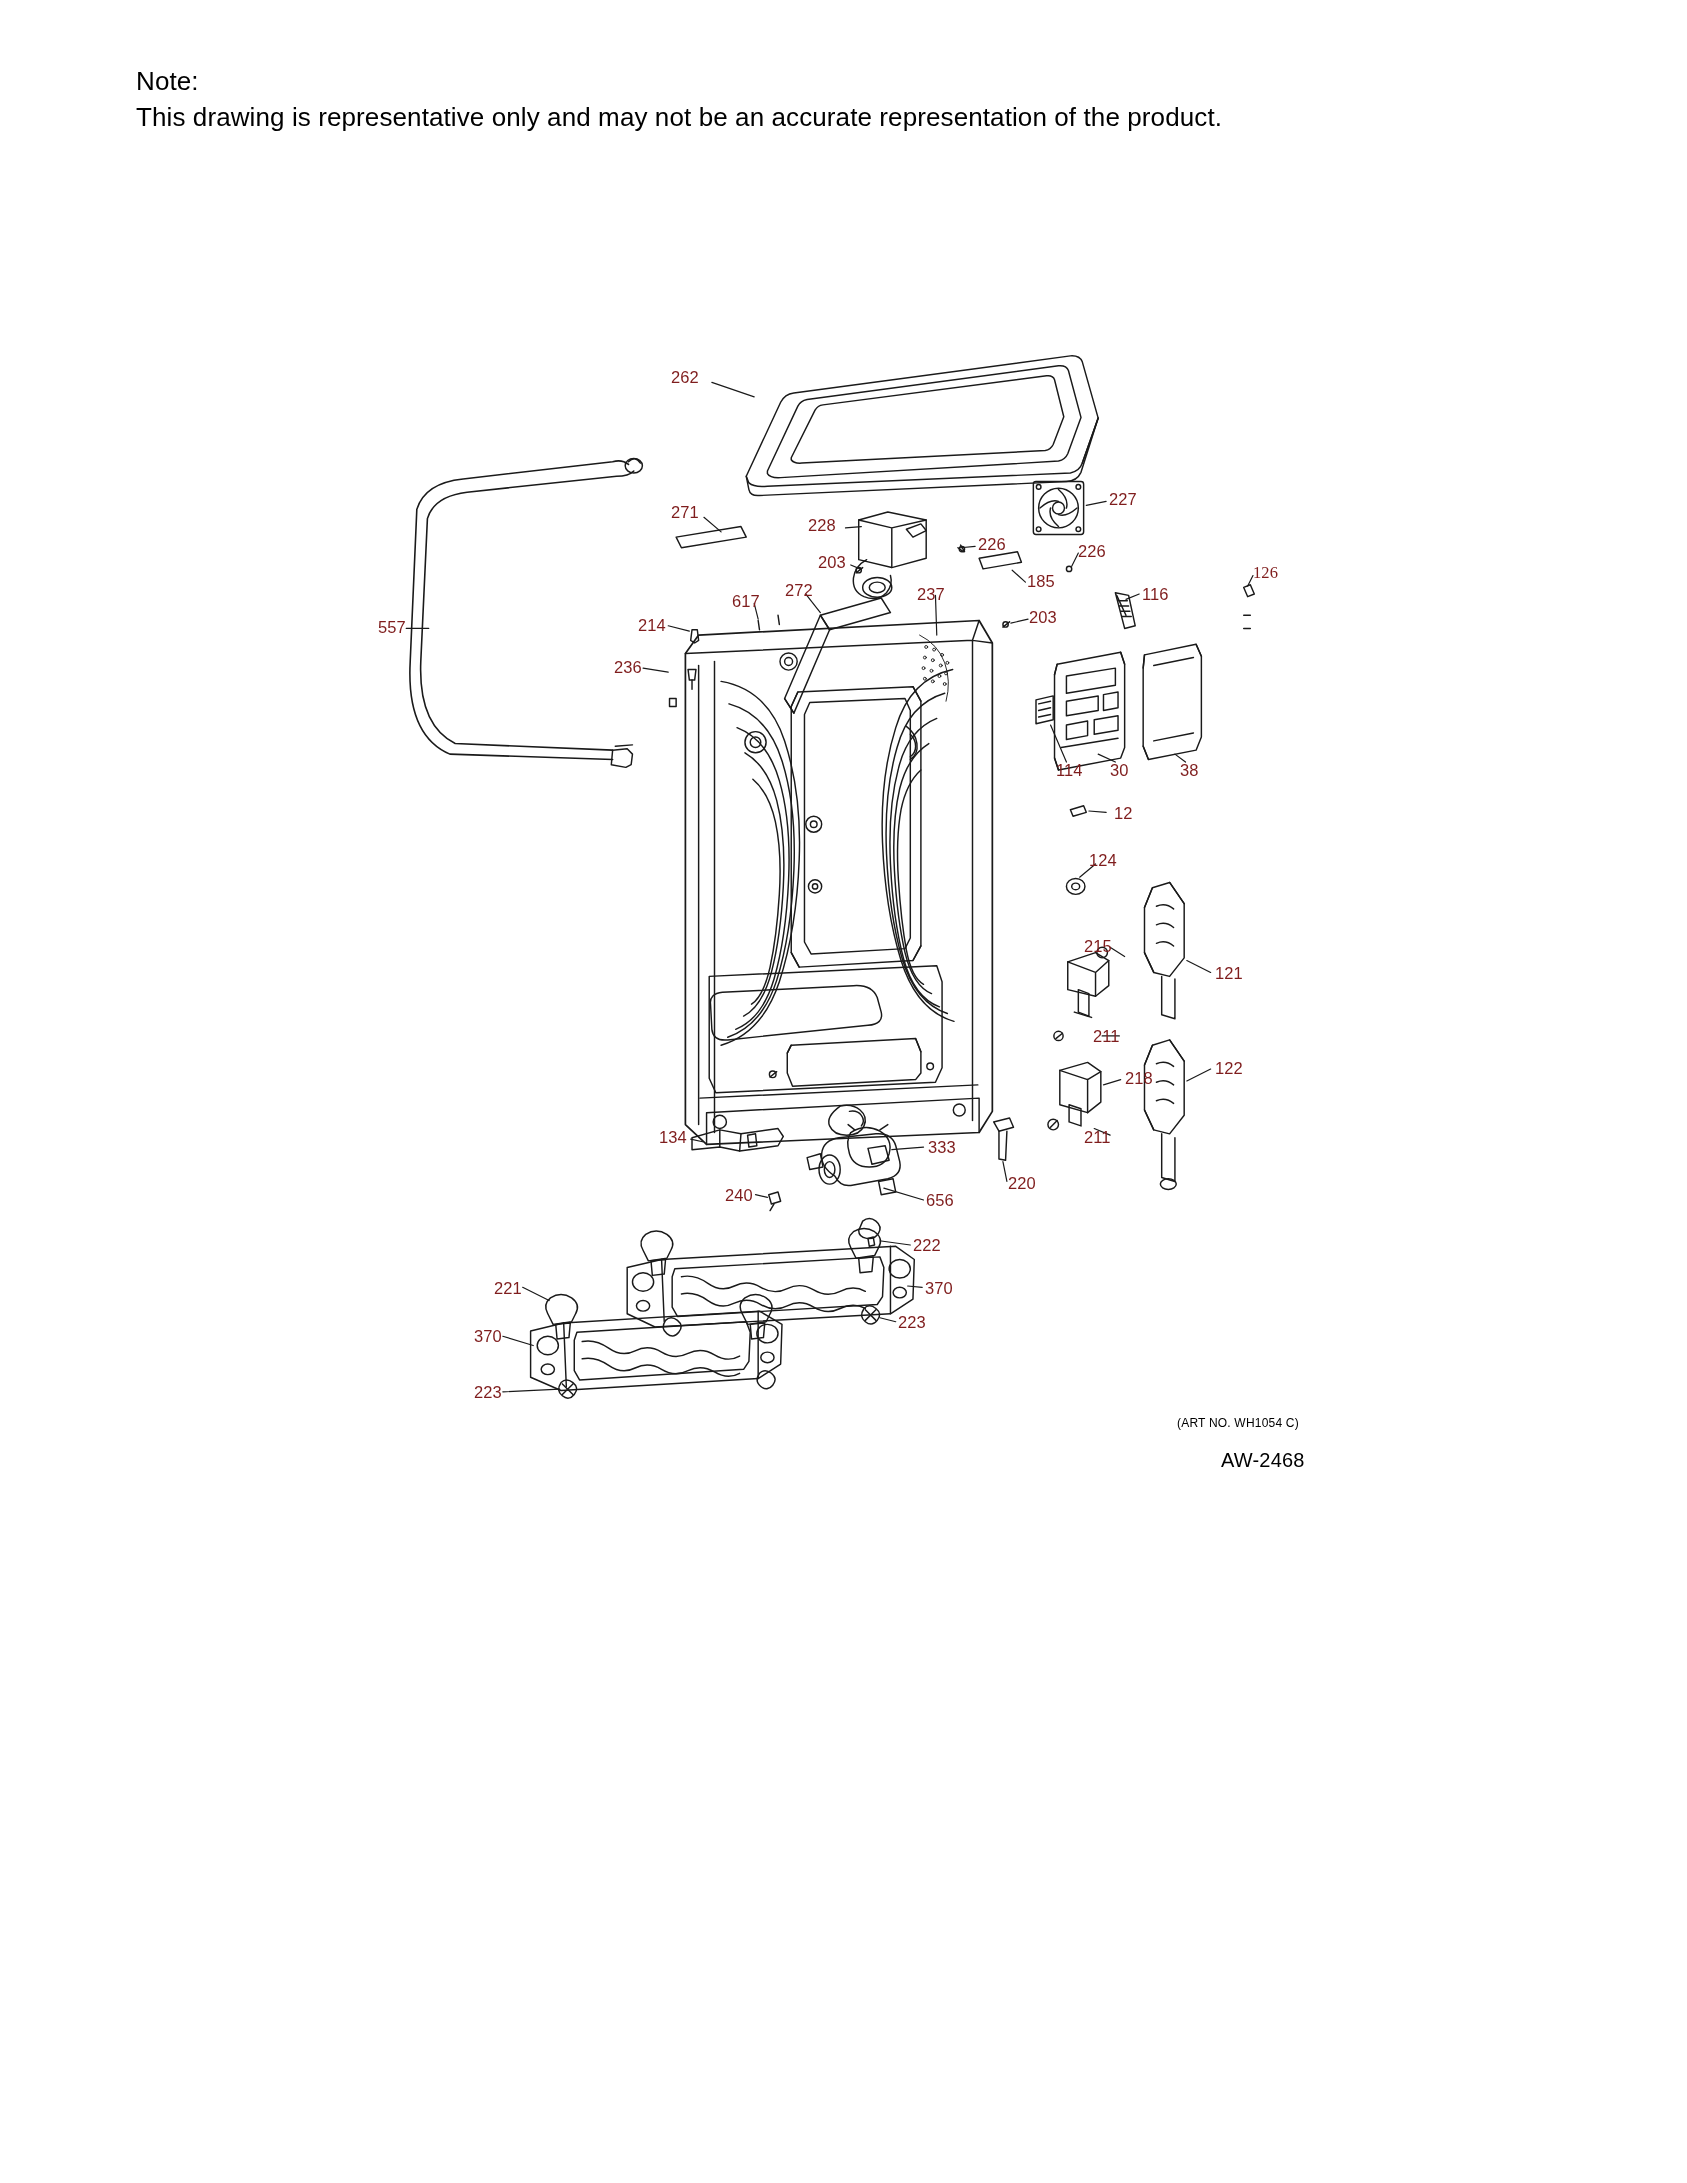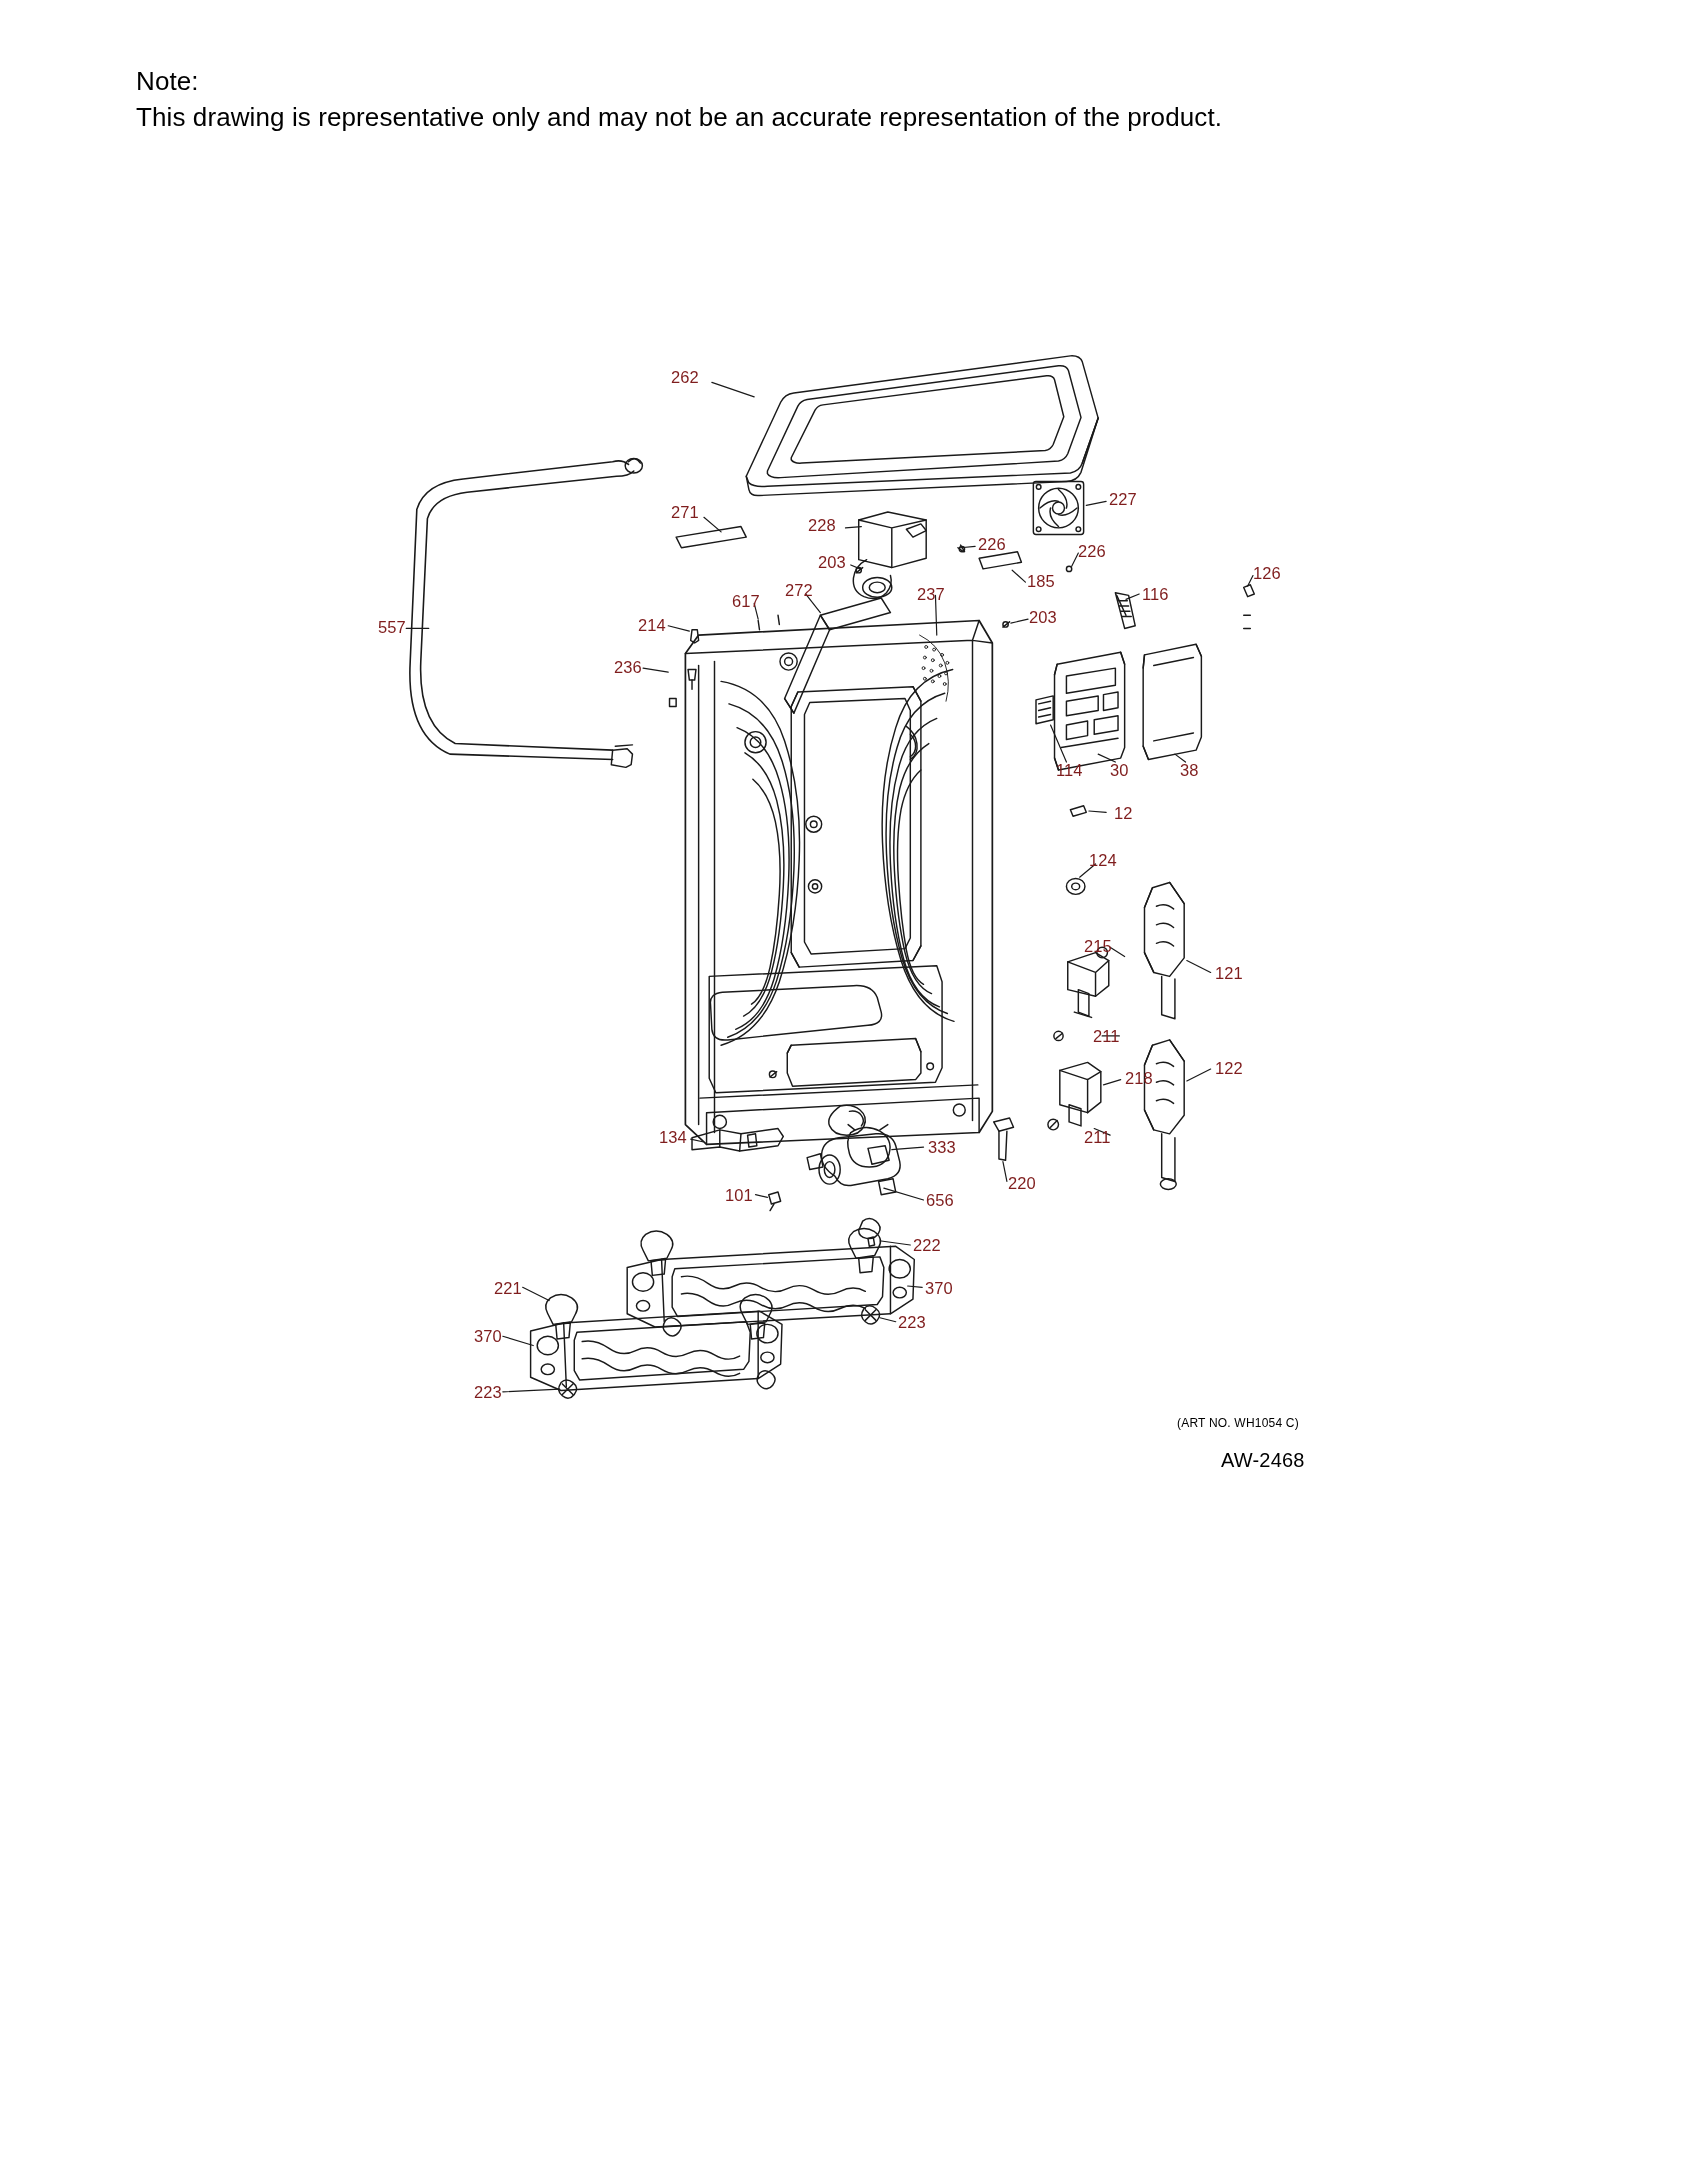--- a/index.html
+++ b/index.html
@@ -424,21 +424,21 @@
 
   <div class="callout" style="left:671px; top:369px;">262</div>
   <div class="callout" style="left:671px; top:504px;">271</div>
   <div class="callout" style="left:808px; top:517px;">228</div>
   <div class="callout" style="left:1109px; top:491px;">227</div>
   <div class="callout" style="left:978px; top:536px;">226</div>
   <div class="callout" style="left:1078px; top:543px;">226</div>
   <div class="callout" style="left:818px; top:554px;">203</div>
   <div class="callout" style="left:1027px; top:573px;">185</div>
   <div class="callout" style="left:1142px; top:586px;">116</div>
-  <div class="callout" style="left:1253px; top:565px;">126</div>
+  <div class="callout" style="left:1253px; top:565px;font-family:Liberation Serif, serif;">126</div>
   <div class="callout" style="left:732px; top:593px;">617</div>
   <div class="callout" style="left:785px; top:582px;">272</div>
   <div class="callout" style="left:917px; top:586px;">237</div>
   <div class="callout" style="left:1029px; top:609px;">203</div>
   <div class="callout" style="left:378px; top:619px;">557</div>
   <div class="callout" style="left:638px; top:617px;">214</div>
   <div class="callout" style="left:614px; top:659px;">236</div>
   <div class="callout" style="left:1056px; top:762px;">114</div>
   <div class="callout" style="left:1110px; top:762px;">30</div>
   <div class="callout" style="left:1180px; top:762px;">38</div>
@@ -446,21 +446,21 @@
   <div class="callout" style="left:1089px; top:852px;">124</div>
   <div class="callout" style="left:1084px; top:938px;">215</div>
   <div class="callout" style="left:1215px; top:965px;">121</div>
   <div class="callout" style="left:1093px; top:1028px;">211</div>
   <div class="callout" style="left:1215px; top:1060px;">122</div>
   <div class="callout" style="left:1125px; top:1070px;">218</div>
   <div class="callout" style="left:1084px; top:1129px;">211</div>
   <div class="callout" style="left:659px; top:1129px;">134</div>
   <div class="callout" style="left:928px; top:1139px;">333</div>
   <div class="callout" style="left:1008px; top:1175px;">220</div>
-  <div class="callout" style="left:725px; top:1187px;">101</div>
+  <div class="callout" style="left:725px; top:1187px;">240</div>
   <div class="callout" style="left:926px; top:1192px;">656</div>
   <div class="callout" style="left:913px; top:1237px;">222</div>
   <div class="callout" style="left:925px; top:1280px;">370</div>
   <div class="callout" style="left:494px; top:1280px;">221</div>
   <div class="callout" style="left:898px; top:1314px;">223</div>
   <div class="callout" style="left:474px; top:1328px;">370</div>
   <div class="callout" style="left:474px; top:1384px;">223</div>
 
   <div class="art-no">(ART NO. WH1054 C)</div>
   <div class="art-code">AW-2468</div>

